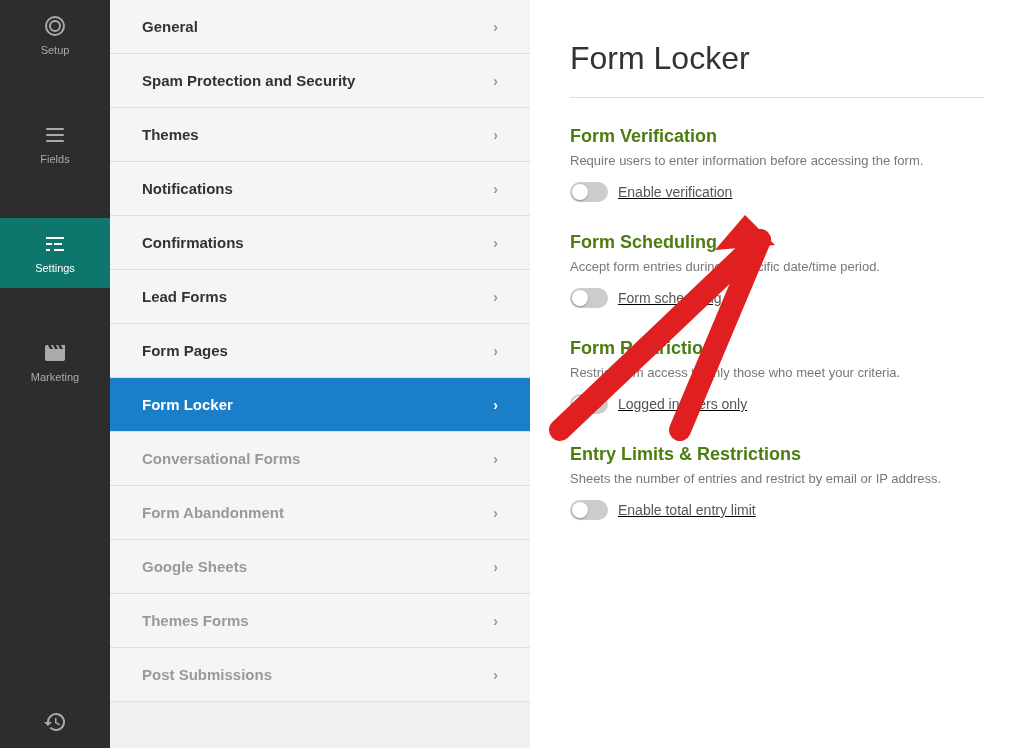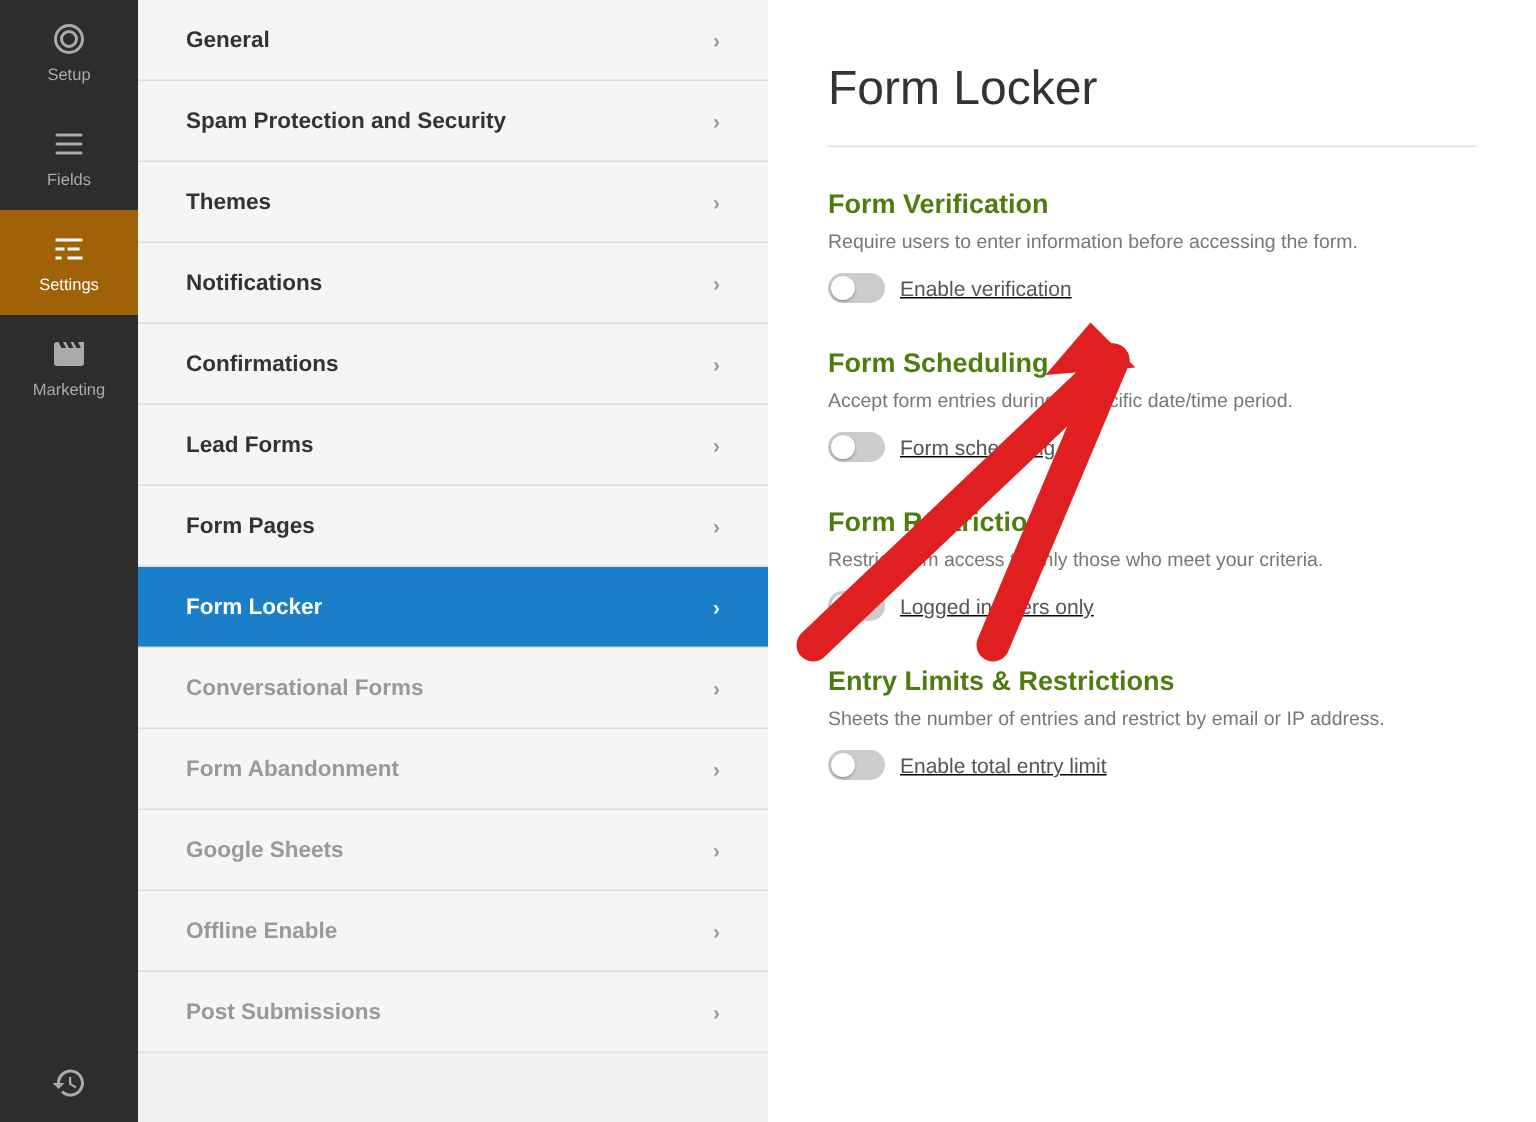--- a/index.html
+++ b/index.html
@@ -1,39 +1,40 @@
 <!DOCTYPE html>
 <html><head>
   <meta charset="utf-8">
   <style>
     * { box-sizing: border-box; margin: 0; padding: 0; }
     body { font-family: -apple-system, BlinkMacSystemFont, 'Segoe UI', sans-serif; background: #6b6b6b; display: flex; height: 748px; width: 1024px; overflow: hidden; }
 
     
     .icon-sidebar {
-      width: 92px;
+      width: 110px;
       background: #2d2d2d;
       display: flex;
       flex-direction: column;
       align-items: center;
       padding-top: 0;
+      gap: 39px;
     }
     .icon-sidebar-item {
       width: 100%;
       display: flex;
       flex-direction: column;
       align-items: center;
       padding: 14px 8px;
       cursor: pointer;
       color: #aaa;
       font-size: 11px;
       gap: 6px;
     }
     .icon-sidebar-item.active {
-      background: #a16207;
+      background: #0f766e;
       color: #fff;
     }
     .icon-svg {
       width: 24px;
       height: 24px;
     }
 
     
     .menu-sidebar {
       width: 420px;
@@ -233,21 +234,21 @@
   </div>
   <div class="menu-item disabled">
     <span>Form Abandonment</span>
     <span class="chevron">›</span>
   </div>
   <div class="menu-item disabled">
     <span>Google Sheets</span>
     <span class="chevron">›</span>
   </div>
   <div class="menu-item disabled">
-    <span>Offline Enable</span>
+    <span>Themes Forms</span>
     <span class="chevron">›</span>
   </div>
   <div class="menu-item disabled">
     <span>Post Submissions</span>
     <span class="chevron">›</span>
   </div>
 </div>
 
 <div class="content-area">
 

